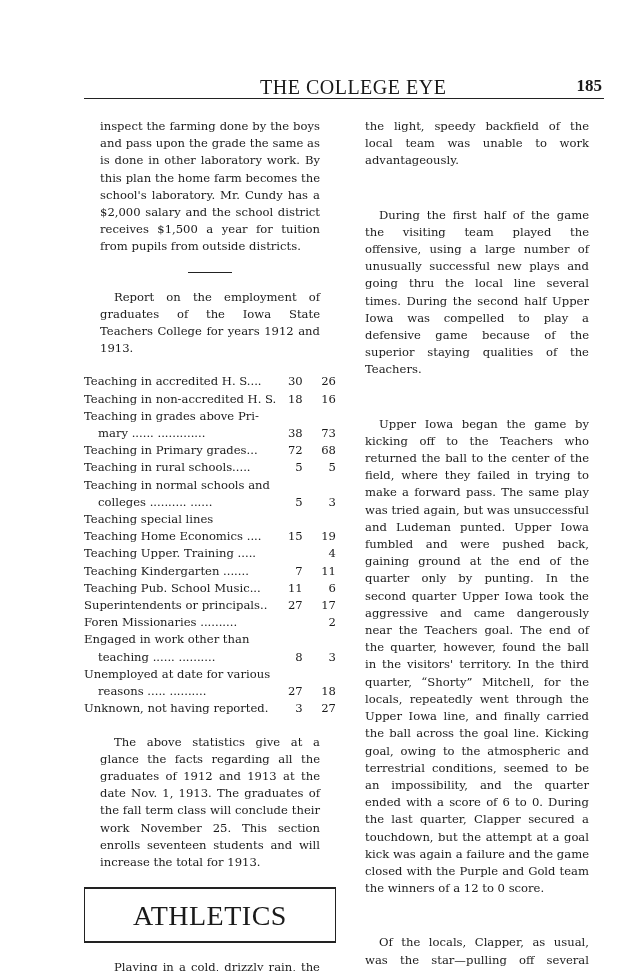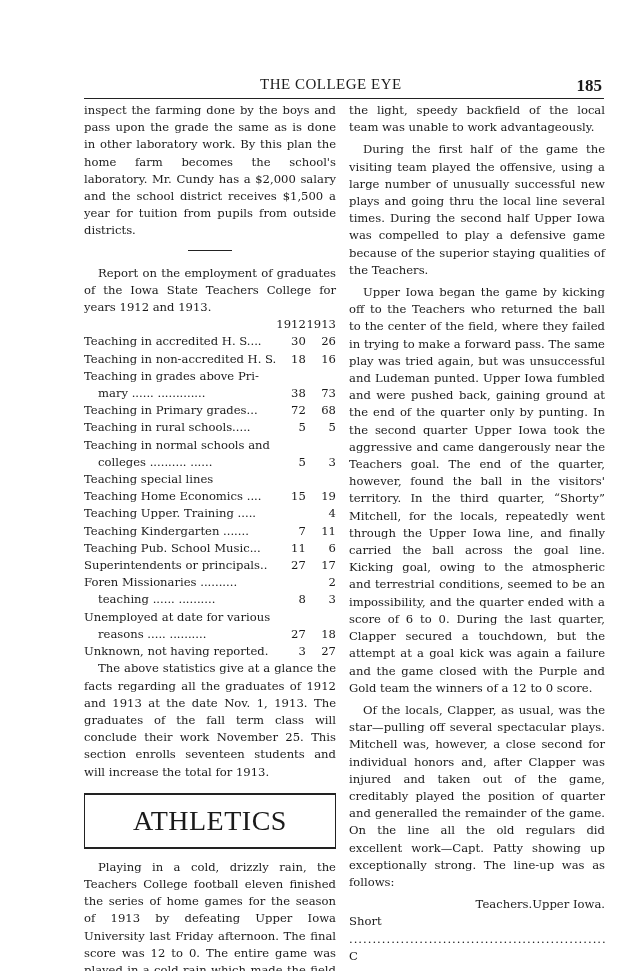--- a/index.html
+++ b/index.html
@@ -6,26 +6,26 @@
     body {
       width: 635px; height: 971px; background: #ffffff; position: relative; overflow: hidden;
       font-family: "DejaVu Serif", "Liberation Serif", serif; color: #1a1a1a;
     }
     .page { position: absolute; left: 0; top: 0; width: 635px; height: 971px; }
     .header {
       position: absolute; left: 84px; top: 76px; width: 520px; height: 22px;
       border-bottom: 1.5px solid #222;
       font-family: "Liberation Serif", serif;
     }
-    .header .title { position: absolute; left: 176px; top: 0; font-size: 15px; letter-spacing: 0.5px; }
+    .header .title { position: absolute; left: 176px; top: 0; font-size: 20px; letter-spacing: 0.5px; }
     .header .pageno { position: absolute; right: 2px; top: 0; font-size: 17px; font-weight: bold; }
     .col { position: absolute; top: 102px; font-size: 11.6px; line-height: 17.2px; }
     .col.left { left: 84px; width: 252px; }
     .col.right { left: 349px; width: 256px; }
-    p { margin: 0; text-align: justify; }
+    p { margin: 16px; text-align: justify; }
     p.indent { text-indent: 14px; }
     .gap { height: 5px; }
     .rule { width: 44px; height: 1px; background: #222; margin: 10px auto 14px auto; }
     table.stats { width: 100%; border-collapse: collapse; font-size: 11.6px; }
     table.stats td { padding: 0; line-height: 17.2px; vertical-align: bottom; white-space: nowrap; }
     table.stats td.n { text-align: right; }
     table.stats td.n1 { width: 28px; }
     table.stats td.n2 { width: 36px; }
     table.stats td.sub { padding-left: 14px; }
     .athletics {
@@ -53,25 +53,20 @@
     <span class="pageno">185</span>
   </div>
 
   <div class="col left">
     <p>inspect the farming done by the boys and pass upon the grade the same as is done in other laboratory work. By this plan the home farm becomes the school's laboratory. Mr. Cundy has a $2,000 salary and the school district receives $1,500 a year for tuition from pupils from outside districts.</p>
     <div class="rule"></div>
     <p class="indent">Report on the employment of graduates of the Iowa State Teachers College for years 1912 and 1913.</p>
 
     <table class="stats">
       <tbody>
-          <tr>
-        <td></td>
-        <td class="n n1">1912</td>
-        <td class="n n2">1913</td>
-      </tr>
       <tr>
             <td>Teaching in accredited H. S....</td>
             <td class="n n1">30</td>
             <td class="n n2">26</td>
           </tr>
       <tr>
             <td>Teaching in non-accredited H. S.</td>
             <td class="n n1">18</td>
             <td class="n n2">16</td>
           </tr>
@@ -132,20 +127,25 @@
           </tr>
       <tr>
             <td>Superintendents or principals..</td>
             <td class="n n1">27</td>
             <td class="n n2">17</td>
           </tr>
       <tr>
             <td>Foren Missionaries ..........</td>
             <td class="n n1"></td>
             <td class="n n2">2</td>
+          </tr>
+      <tr>
+            <td>Engaged in work other than</td>
+            <td class="n n1"></td>
+            <td class="n n2"></td>
           </tr>
       <tr>
             <td class="sub">teaching ...... ..........</td>
             <td class="n n1">8</td>
             <td class="n n2">3</td>
           </tr>
       <tr>
             <td>Unemployed at date for various</td>
             <td class="n n1"></td>
             <td class="n n2"></td>

